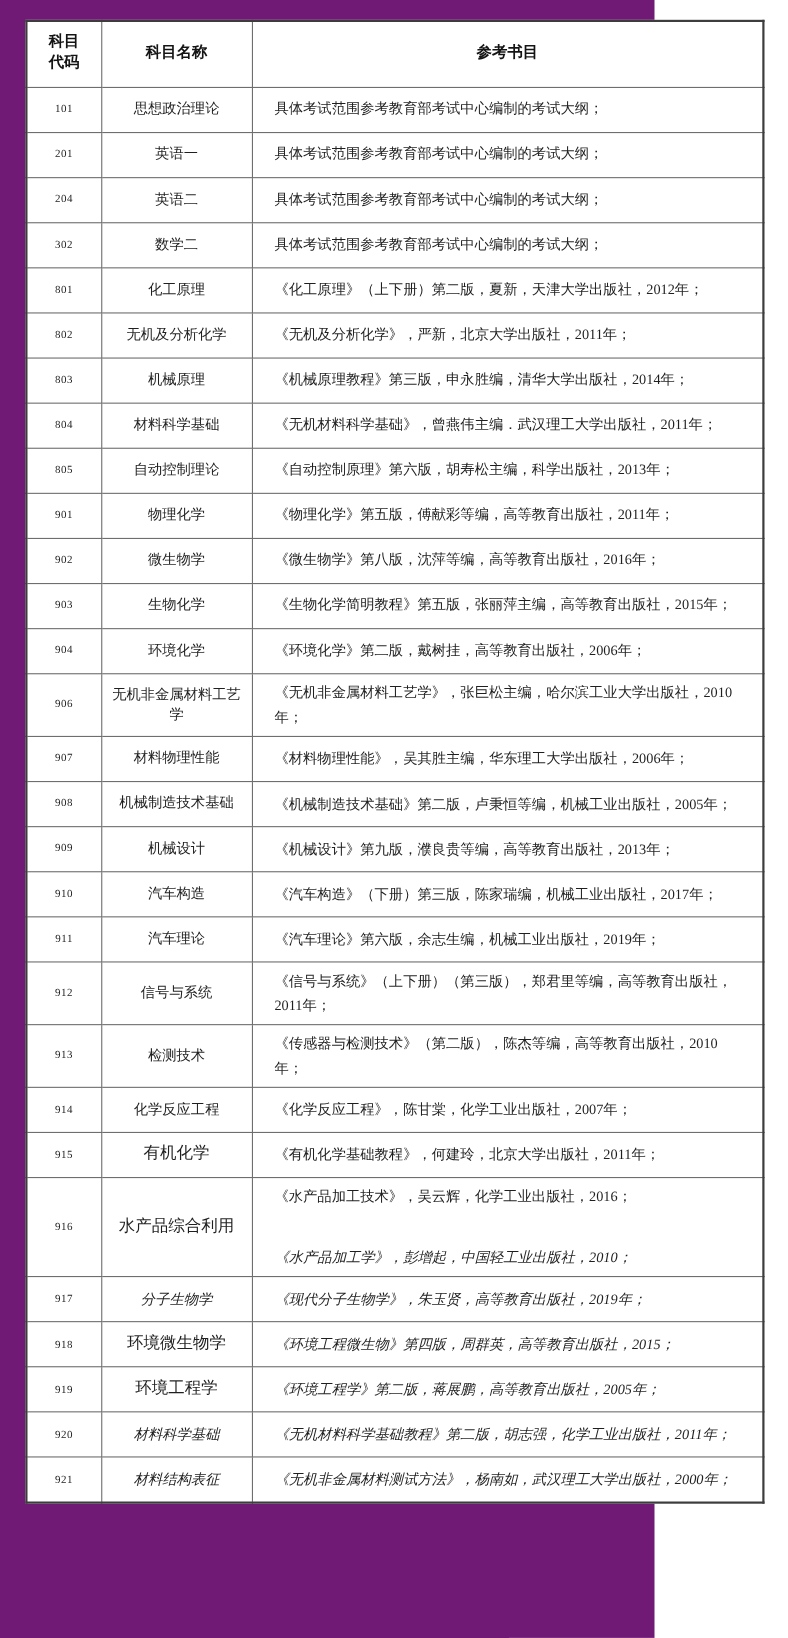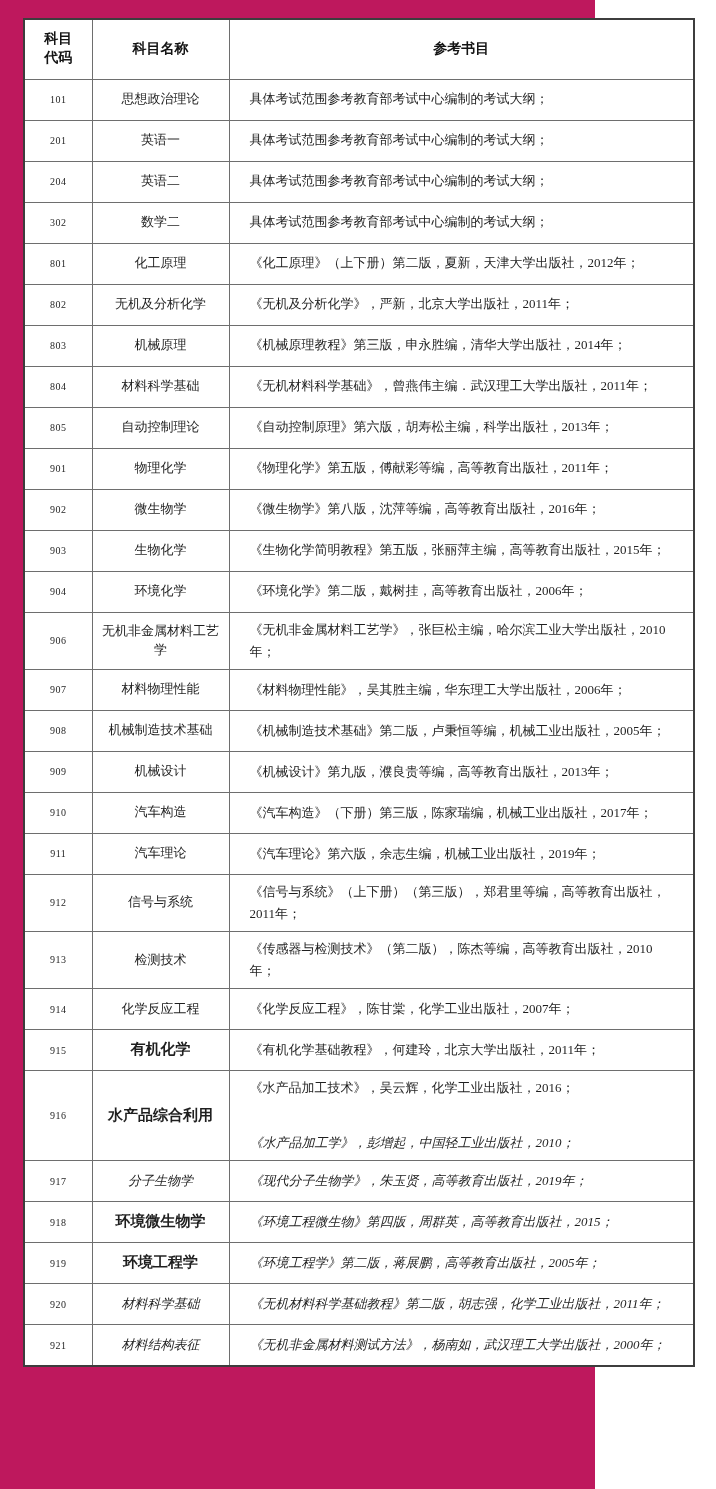--- a/index.html
+++ b/index.html
@@ -8,21 +8,21 @@
     background: #ffffff;
     width: 716px;
     font-family: "Liberation Serif", "DejaVu Serif", serif;
     color: #1f1f1f;
   }
   .page {
     width: 595px;
     min-height: 1489px;
     box-sizing: border-box;
     padding: 18px 0 0 23px;
-    background: #be185d;
+    background: #701a75;
   }
   table.ref-table {
     border-collapse: collapse;
     table-layout: fixed;
     width: 670px;
     border: 2px solid #3d3d3d;
     background: #ffffff;
   }
   col.c1 { width: 68px; }
   col.c2 { width: 137px; }
@@ -49,21 +49,21 @@
     font-size: 10px;
     letter-spacing: 0.5px;
   }
   td.name {
     text-align: center;
     vertical-align: middle;
     font-size: 13px;
     line-height: 1.45;
     white-space: pre-line;
   }
-  td.name.large { font-size: 15px; font-weight: bold; }
+  td.name.large { font-size: 15px; }
   td.name.kai   { font-style: italic; }
   td.ref {
     text-align: left;
     vertical-align: middle;
     font-size: 13px;
     padding: 6px 10px 6px 20px;
   }
   .ref-par {
     margin: 0;
     white-space: pre-line;

